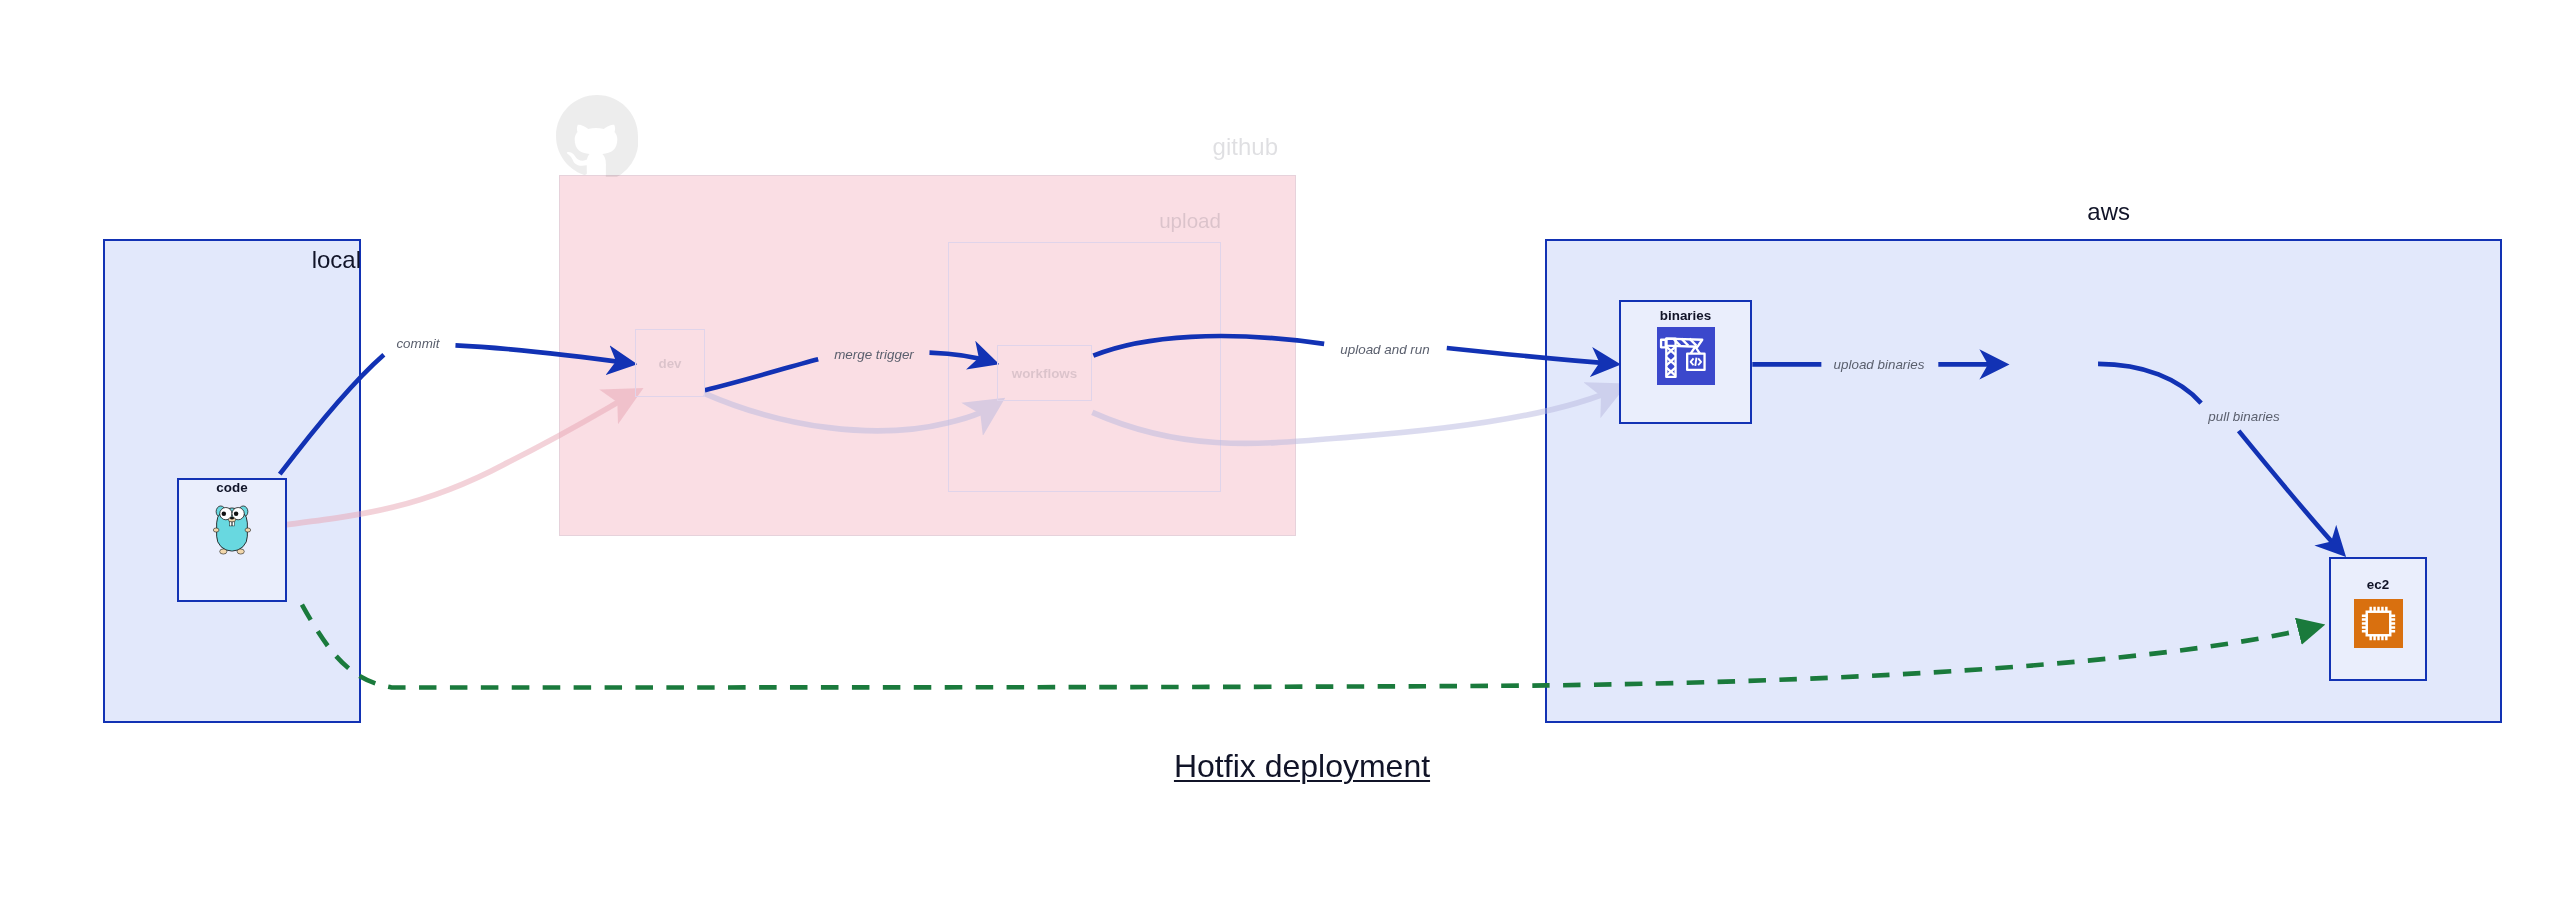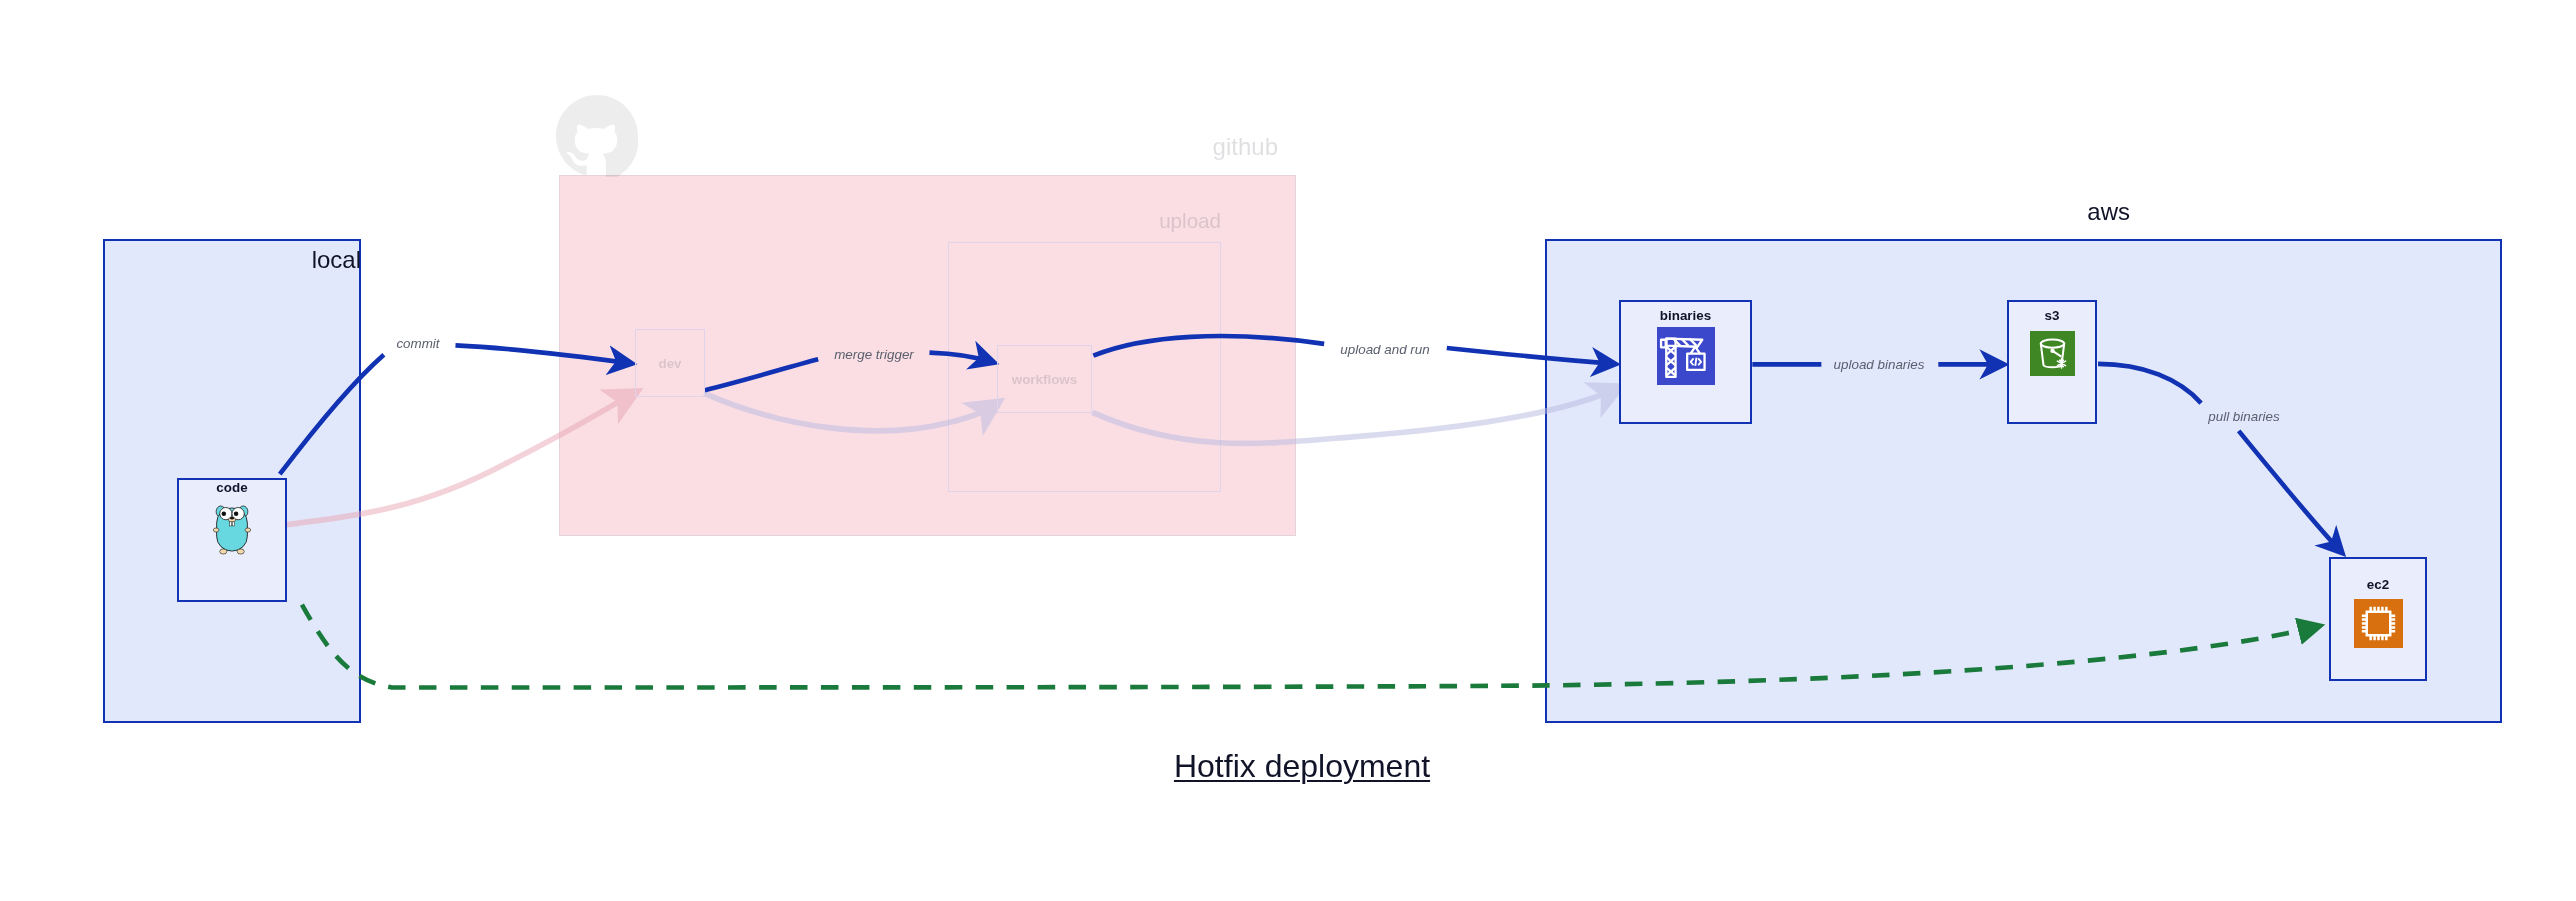--- a/index.html
+++ b/index.html
@@ -117,21 +117,21 @@
         <rect x="38.5" y="40" width="4" height="8" fill="#fff" stroke="#222" stroke-width="1"></rect>
         <rect x="43.5" y="40" width="4" height="8" fill="#fff" stroke="#222" stroke-width="1"></rect>
       </svg>
     </div>
   </div>
 
   <div class="node" style="left:635px;top:329px;width:70px;height:68px;background:transparent;border:1.5px solid #e0d4ea;justify-content:center;">
     <div class="node-title faded" style="font-size:13.4px;color:#111428;">dev</div>
   </div>
 
-  <div class="node" style="left:997px;top:345px;width:95px;height:68px;background:transparent;border:1.5px solid #e0d4ea;justify-content:center;">
+  <div class="node" style="left:997px;top:345px;width:95px;height:56px;background:transparent;border:1.5px solid #e0d4ea;justify-content:center;">
     <div class="node-title faded" style="font-size:13.4px;color:#111428;">workflows</div>
   </div>
 
   <div class="node" style="left:1619px;top:300px;width:133px;height:124px;background:#eaeefc;border:2.6px solid #1232b4;">
     <div class="node-title" style="font-size:13.4px;color:#111428;margin-top:6.2px;">binaries</div>
     <div class="node-icon" style="margin-top:4.1px;width:58px;height:58px;background:#3b48cc;">
       <svg width="58" height="58" viewBox="0 0 100 100">
         <g fill="none" stroke="#fff" stroke-width="4" stroke-linejoin="round">
 
           <rect x="16" y="20" width="16" height="66"></rect>
@@ -145,40 +145,20 @@
           <path d="M66 34 L58 46 M66 34 L74 46"></path>
 
           <rect x="52" y="46" width="30" height="28"></rect>
 
           <path d="M63 54 L58 60 L63 66 M71 54 L76 60 L71 66 M68 53 L66 67" stroke-width="3.2"></path>
         </g>
       </svg>
     </div>
   </div>
 
-  <div class="node" style="left:2007px;top:300px;width:90px;height:124px;background:#eaeefc;border:2.6px solid #1232b4;">
-    <div class="node-title" style="font-size:13.4px;color:#111428;margin-top:6.2px;">s3</div>
-    <div class="node-icon" style="margin-top:8.2px;width:45px;height:45px;background:#3f8624;">
-      <svg width="45" height="45" viewBox="0 0 100 100">
-        <g fill="none" stroke="#fff" stroke-width="4.5" stroke-linejoin="round" stroke-linecap="round">
-
-          <ellipse cx="50" cy="28" rx="26" ry="9"></ellipse>
-          <path d="M24 28 L30 76 C34 82 66 82 70 76 L76 28"></path>
-
-          <path d="M50 44 L68 56"></path>
-          <circle cx="50" cy="44" r="2.6" fill="#fff"></circle>
-
-          <g stroke-width="3.6">
-            <path d="M70 62 L70 82 M61 67 L79 77 M79 67 L61 77"></path>
-            <path d="M66 65 L70 68 L74 65 M66 79 L70 76 L74 79"></path>
-          </g>
-        </g>
-      </svg>
-    </div>
-  </div>
 
   <div class="node" style="left:2329px;top:557px;width:98px;height:124px;background:#eaeefc;border:2.6px solid #1232b4;">
     <div class="node-title" style="font-size:13.4px;color:#111428;margin-top:18px;">ec2</div>
     <div class="node-icon" style="margin-top:7.2px;width:49px;height:49px;background:#d9700f;">
       <svg width="49" height="49" viewBox="0 0 100 100">
         <g stroke="#fff" stroke-width="5" fill="none">
           <rect x="26" y="26" width="48" height="48"></rect>
           <path d="M34 26 L34 16 M42 26 L42 16 M50 26 L50 16 M58 26 L58 16 M66 26 L66 16"></path>
           <path d="M34 74 L34 84 M42 74 L42 84 M50 74 L50 84 M58 74 L58 84 M66 74 L66 84"></path>
           <path d="M26 34 L16 34 M26 42 L16 42 M26 50 L16 50 M26 58 L16 58 M26 66 L16 66"></path>

